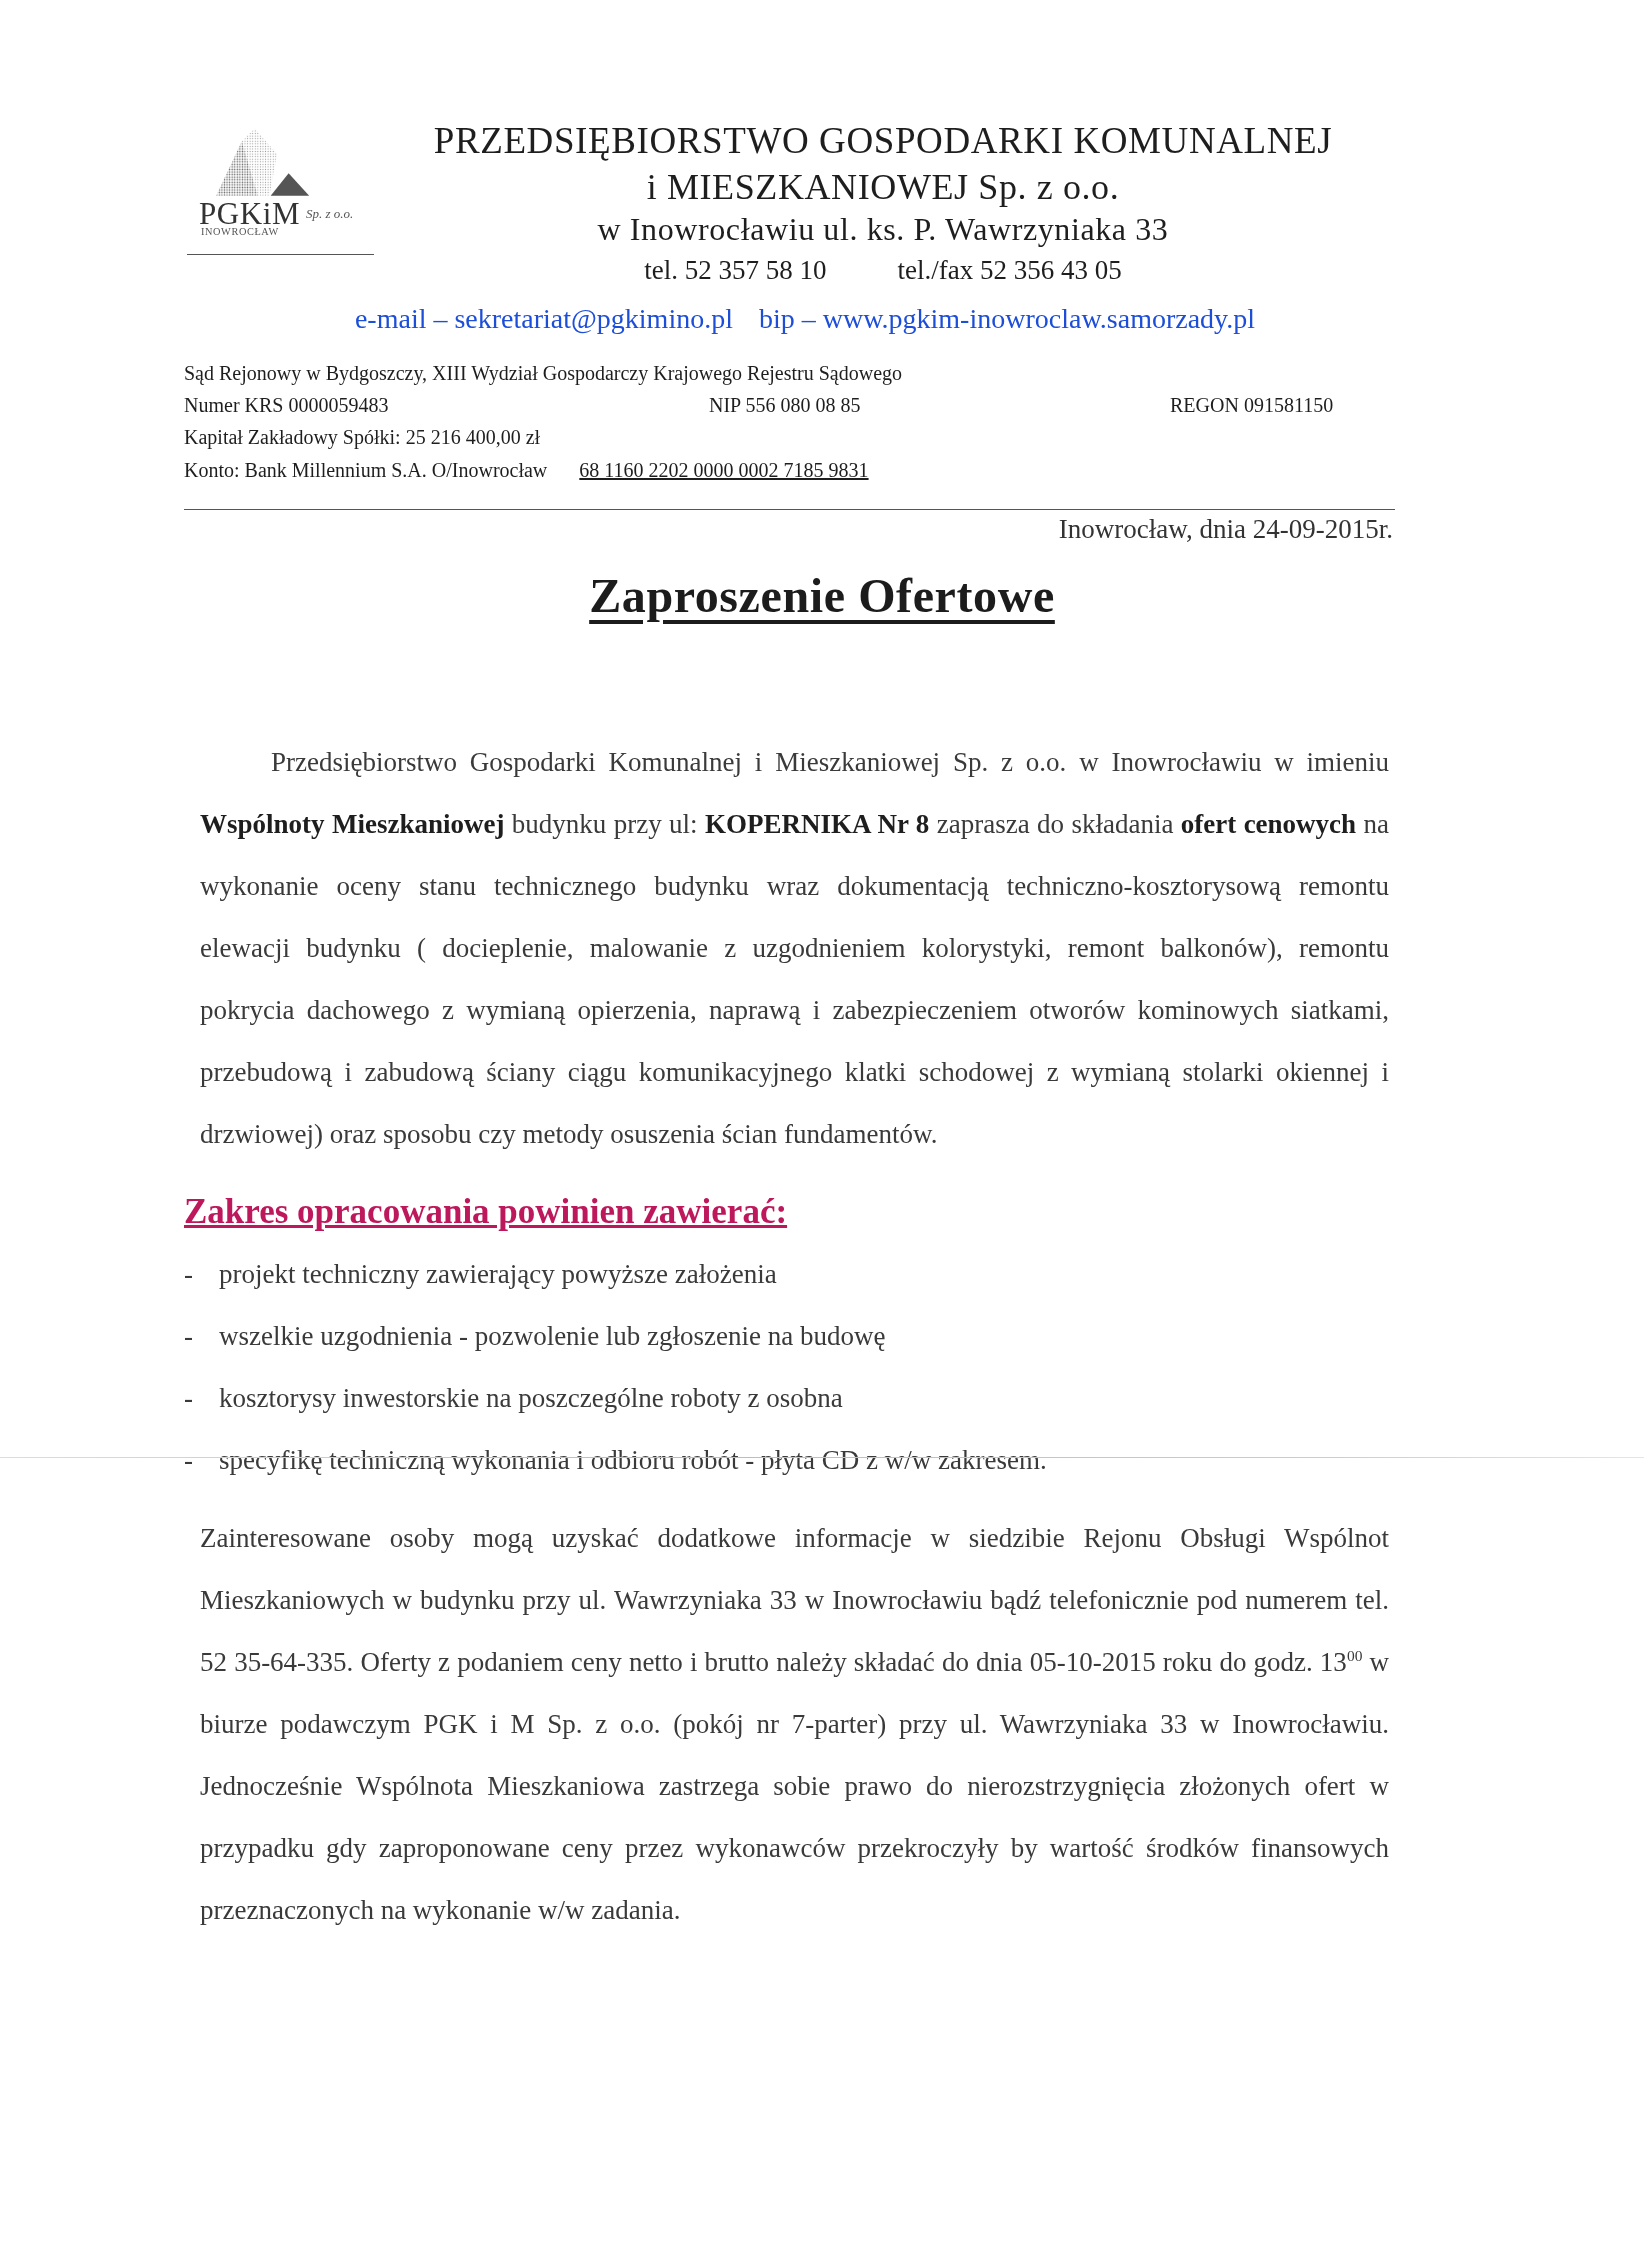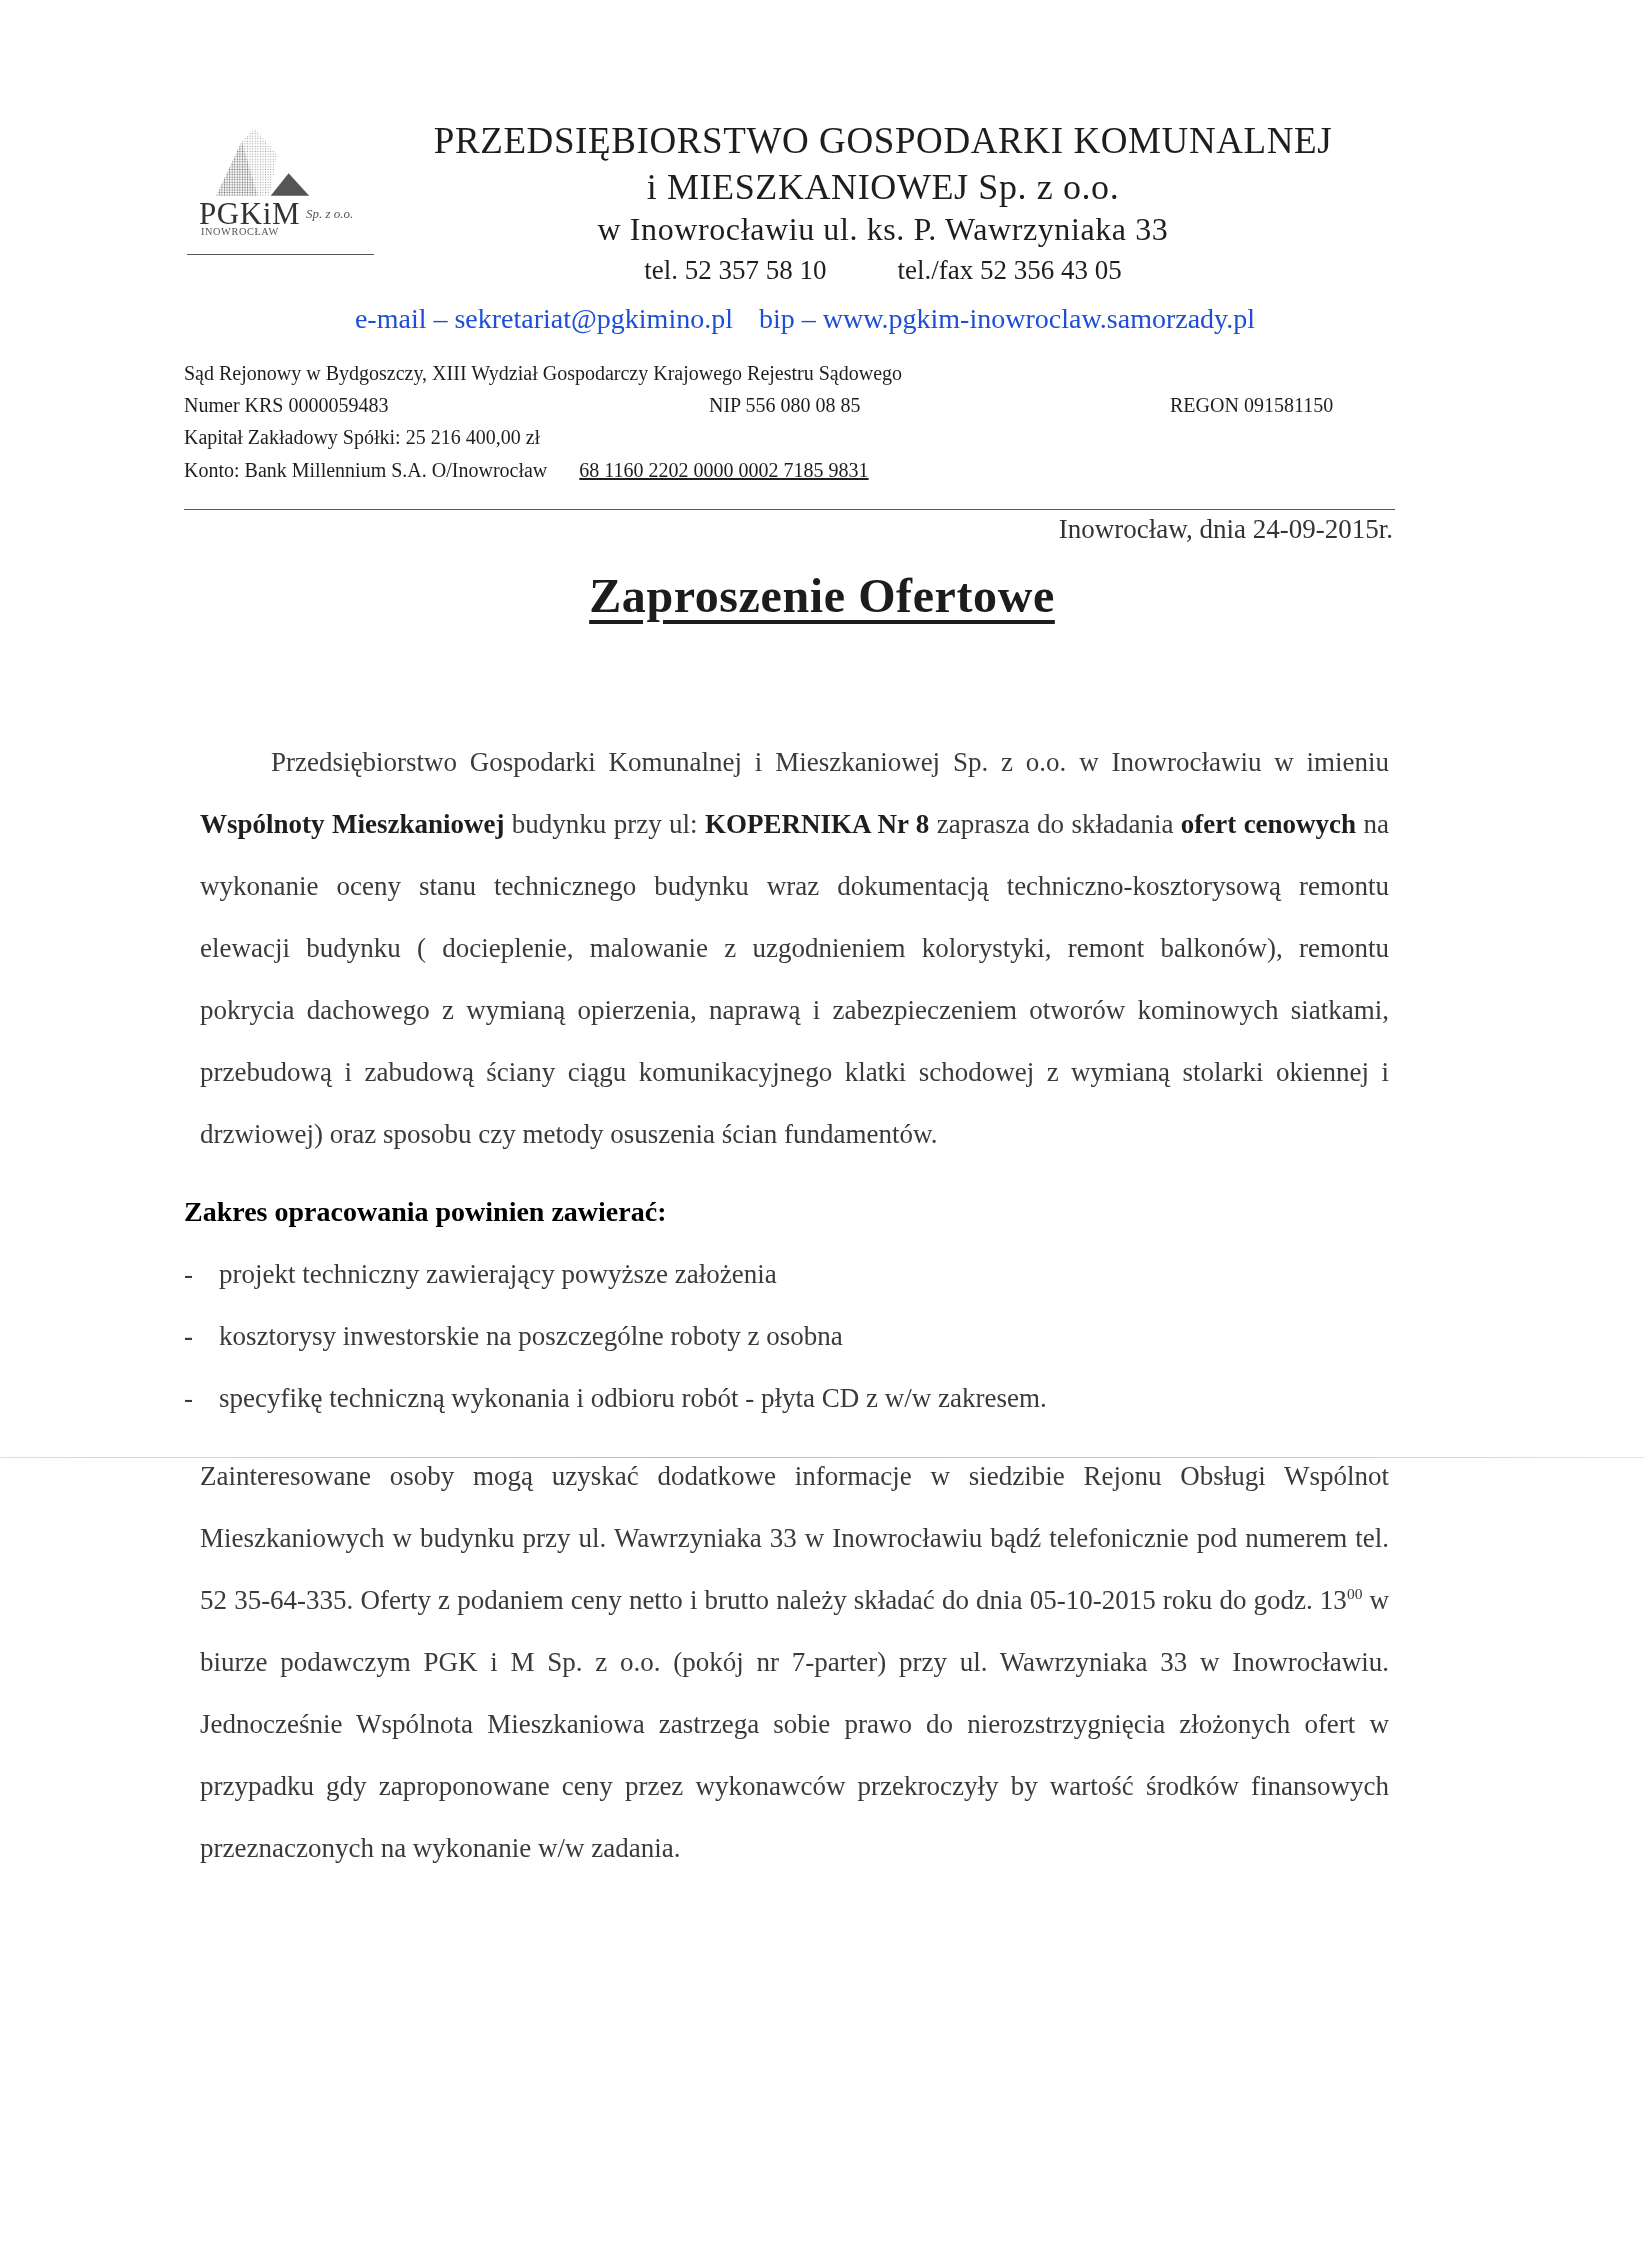--- a/index.html
+++ b/index.html
@@ -38,21 +38,21 @@
 
   .sep { left: 184px; top: 509px; width: 1211px; height: 1.3px; background: #555; }
   .date { right: 251px; top: 514px; font-size: 27px; color: #333; }
   .title { left: 0; width: 1644px; top: 568px; text-align: center; }
   .title span { font-size: 48px; font-weight: bold; text-decoration: underline; text-decoration-thickness: 3.9px; text-underline-offset: 7.7px; color: #1c1c1c; letter-spacing: 0.6px; }
 
   .body-block { left: 184px; width: 1221px; top: 715px; font-size: 27px; line-height: 62px; color: #3a3a3a; text-align: justify; }
   .body-block p { margin: 16px; }
   .indent { text-indent: 71px; }
   .body-block b { color: #1e1e1e; }
-  .heading { font-weight: bold; color: #000000; font-size: 28px; line-height: 62px; }
+  .heading { font-weight: bold; color: #be185d; font-size: 35px; line-height: 62px; text-decoration: underline; }
   .list { list-style: none; margin: 0; padding: 0; }
   .list li { position: relative; padding-left: 35px; line-height: 62px; }
   .list li .dash { position: absolute; left: 0; }
   .sup { font-size: 15.5px; vertical-align: super; line-height: 0; }
 
   .scanline { left: 0; top: 1457px; width: 1644px; height: 1.3px; background: linear-gradient(90deg, #ddd, #bbb 40%, #ccc 80%, #e5e5e5); }
 </style>
 </head>
 <body>
 
@@ -104,21 +104,21 @@
   <span>Zaproszenie Ofertowe</span>
 </div>
 
 <div class="abs body-block">
   <p class="indent"><span>Przedsiębiorstwo Gospodarki Komunalnej i Mieszkaniowej Sp. z o.o. w Inowrocławiu w imieniu </span><b>Wspólnoty Mieszkaniowej</b><span> budynku przy ul: </span><b>KOPERNIKA Nr 8</b><span> zaprasza do składania </span><b>ofert cenowych</b><span> na wykonanie oceny stanu technicznego budynku wraz dokumentacją techniczno-kosztorysową remontu elewacji budynku ( docieplenie, malowanie z uzgodnieniem kolorystyki, remont balkonów), remontu pokrycia dachowego z wymianą opierzenia, naprawą i zabezpieczeniem otworów kominowych siatkami, przebudową i zabudową ściany ciągu komunikacyjnego klatki schodowej z wymianą stolarki okiennej i drzwiowej) oraz sposobu czy metody osuszenia ścian fundamentów.</span></p>
 
   <div class="heading">Zakres opracowania powinien zawierać:</div>
 
   <ul class="list">
     <li><span class="dash">-</span><span>projekt techniczny zawierający powyższe założenia</span></li>
-    <li><span class="dash">-</span></li>
+    <li><span class="dash">-</span><span>wszelkie uzgodnienia -   pozwolenie lub zgłoszenie na budowę</span></li>
     <li><span class="dash">-</span></li>
     <li><span class="dash">-</span><span>kosztorysy inwestorskie na poszczególne roboty z osobna</span></li>
     <li><span class="dash">-</span><span>specyfikę techniczną wykonania i odbioru robót -   płyta CD z w/w zakresem.</span></li>
   </ul>
 
   <p><span>Zainteresowane osoby mogą uzyskać dodatkowe informacje w siedzibie Rejonu Obsługi Wspólnot Mieszkaniowych w budynku przy ul. Wawrzyniaka 33 w Inowrocławiu bądź telefonicznie pod numerem tel. 52 35-64-335. Oferty z podaniem ceny netto i brutto należy składać do dnia 05-10-2015 roku do godz. 13</span><span class="sup">00</span><span> w biurze podawczym PGK i M Sp. z o.o. (pokój nr 7-parter) przy ul. Wawrzyniaka 33 w Inowrocławiu. Jednocześnie Wspólnota Mieszkaniowa zastrzega sobie prawo do nierozstrzygnięcia złożonych ofert w przypadku gdy zaproponowane ceny przez wykonawców przekroczyły by wartość środków finansowych przeznaczonych na wykonanie w/w zadania.</span></p>
 </div>
 
 <div class="abs scanline"></div>
 

